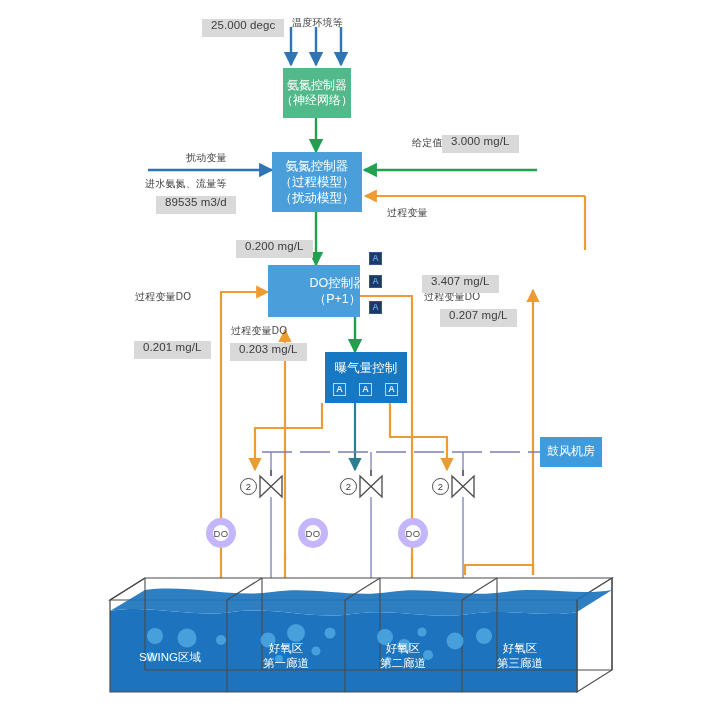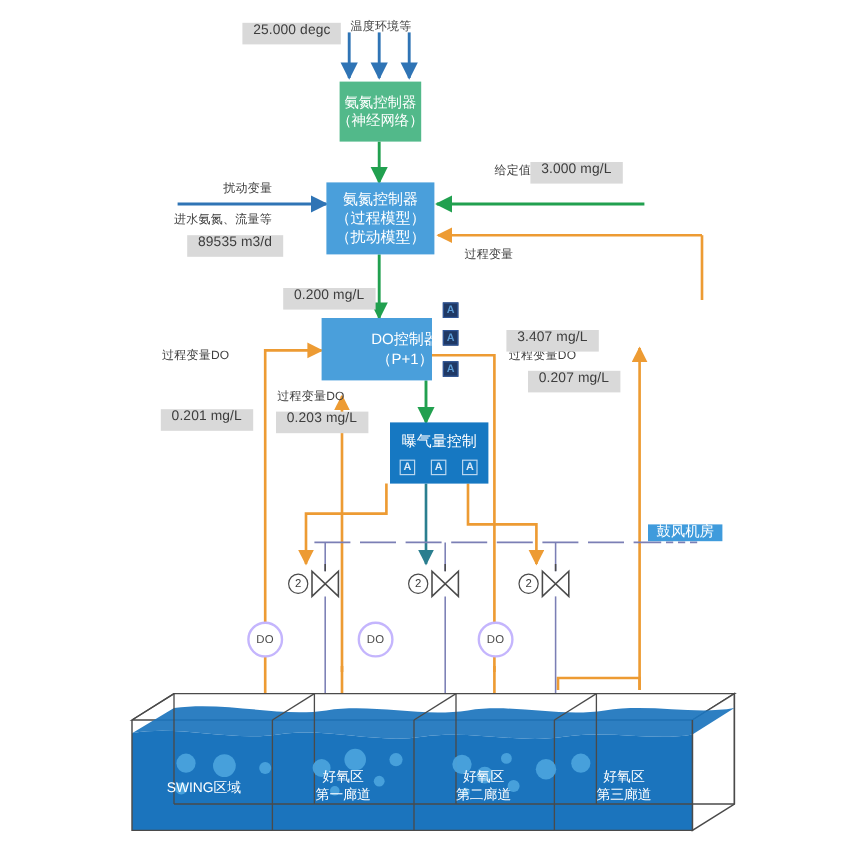--- a/index.html
+++ b/index.html
@@ -79,21 +79,21 @@
   .abadge.light{
     background:#1678c2;
     border:1px solid #b9d6ef;
     color:#dbeaf7;
   }
 
   
   .docircle{
     position:absolute;
     width:30px;height:30px;border-radius:50%;
-    border:2px solid #c4b5fd;
+    border:7px solid #c4b5fd;
     background:#ffffff;
     display:flex;align-items:center;justify-content:center;
     font-size:9.5px;color:#4a4a4a;
     box-sizing:border-box;
     letter-spacing:.3px;
   }
   .valvenum{
     position:absolute;
     width:17px;height:17px;border-radius:50%;
     border:1px solid #4a4a4a;
@@ -303,21 +303,21 @@
       <span>A</span>
     </div>
   <div class="abadge" style="left:369px;top:275px;">
       <span>A</span>
     </div>
   <div class="abadge" style="left:369px;top:301px;">
       <span>A</span>
     </div>
 
 
-  <div class="node small-box" style="left:540px;top:437px;width:62px;height:14px;">
+  <div class="node small-box" style="left:540px;top:437px;width:62px;height:30px;">
     <span class="ln">鼓风机房</span>
   </div>
 
   <div class="valvenum" style="left:240px;top:478px;">
       <span>2</span>
     </div>
   <div class="valvenum" style="left:340px;top:478px;">
       <span>2</span>
     </div>
   <div class="valvenum" style="left:432px;top:478px;">

